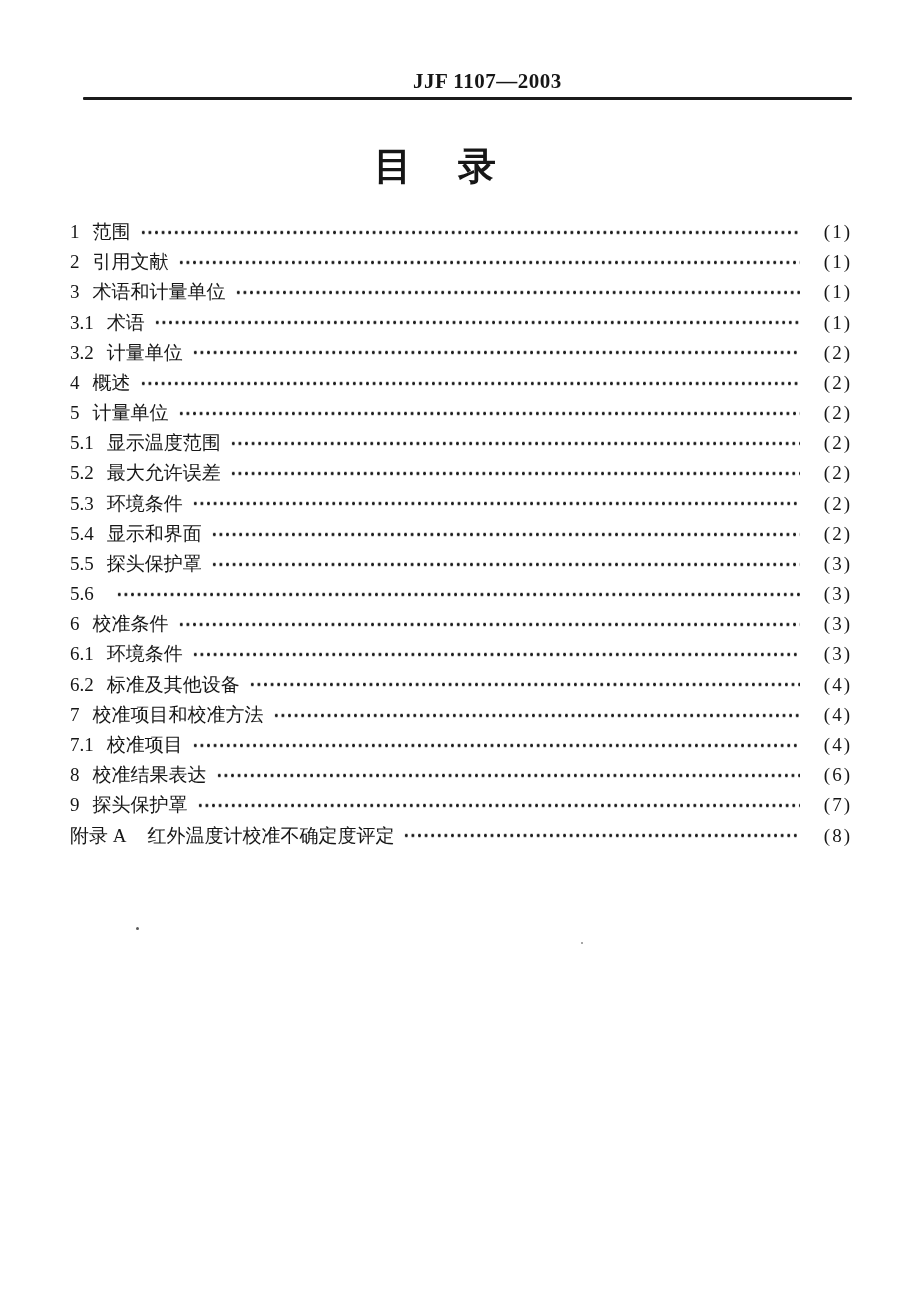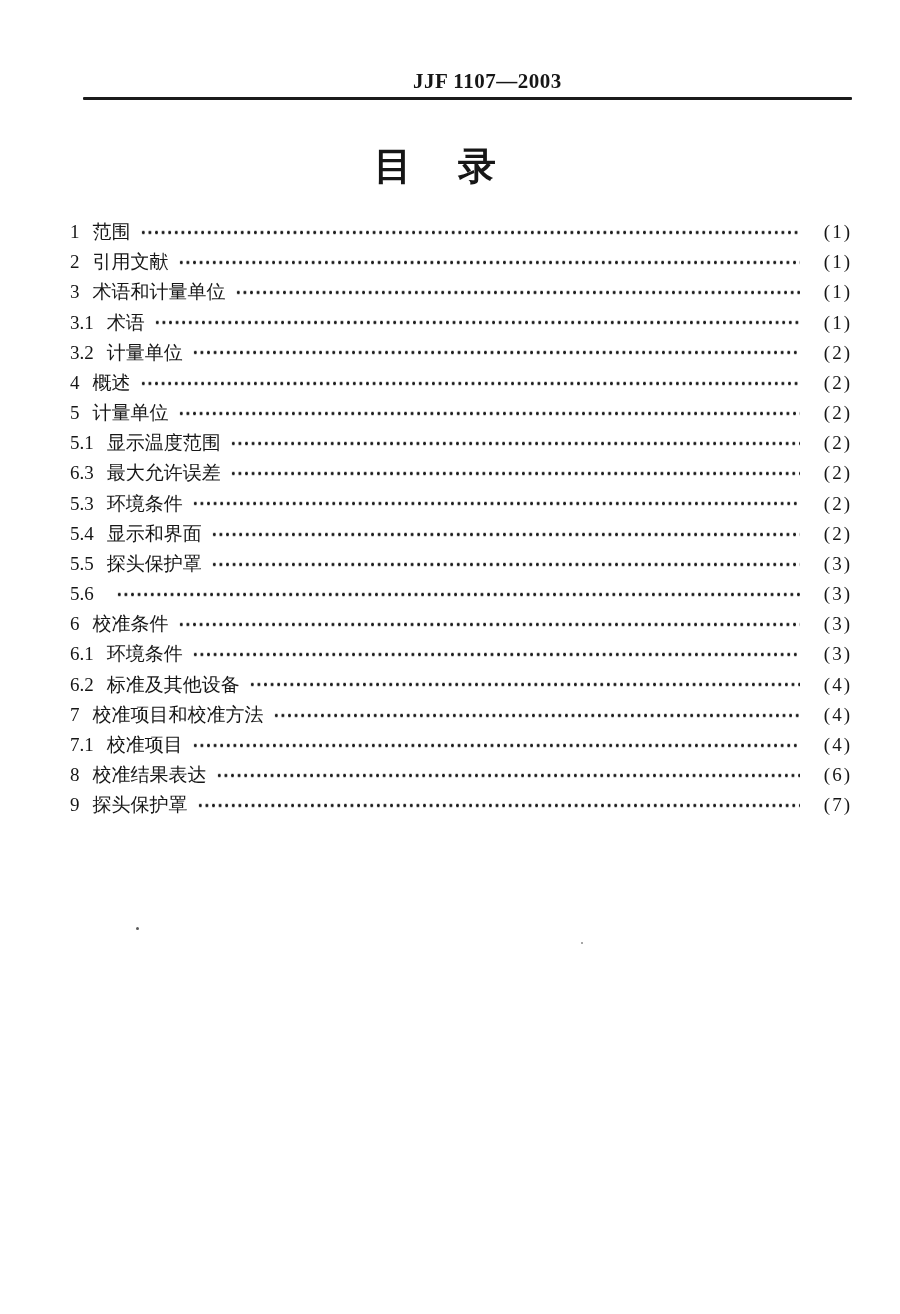--- a/index.html
+++ b/index.html
@@ -147,21 +147,21 @@
         <div class="dot-leader"></div>
         <span class="toc-page">(2)</span>
       </div>
       <div class="toc-row">
         <span class="toc-num">5.1</span>
         <span class="toc-title">显示温度范围</span>
         <div class="dot-leader"></div>
         <span class="toc-page">(2)</span>
       </div>
       <div class="toc-row">
-        <span class="toc-num">6.3</span>
+        <span class="toc-num">5.2</span>
         <span class="toc-title">最大允许误差</span>
         <div class="dot-leader"></div>
         <span class="toc-page">(2)</span>
       </div>
       <div class="toc-row">
         <span class="toc-num">5.3</span>
         <span class="toc-title">环境条件</span>
         <div class="dot-leader"></div>
         <span class="toc-page">(2)</span>
       </div>
@@ -216,18 +216,24 @@
         <span class="toc-num">8</span>
         <span class="toc-title">校准结果表达</span>
         <div class="dot-leader"></div>
         <span class="toc-page">(6)</span>
       </div>
       <div class="toc-row">
         <span class="toc-num">9</span>
         <span class="toc-title">探头保护罩</span>
         <div class="dot-leader"></div>
         <span class="toc-page">(7)</span>
+      </div>
+      <div class="toc-row appendix">
+        <span class="toc-num">附录 A</span>
+        <span class="toc-title">红外温度计校准不确定度评定</span>
+        <div class="dot-leader"></div>
+        <span class="toc-page">(8)</span>
       </div>
     </div>
 
   <div class="speck speck-1"></div>
   <div class="speck speck-2"></div>
 </div>
 
 </body></html>

